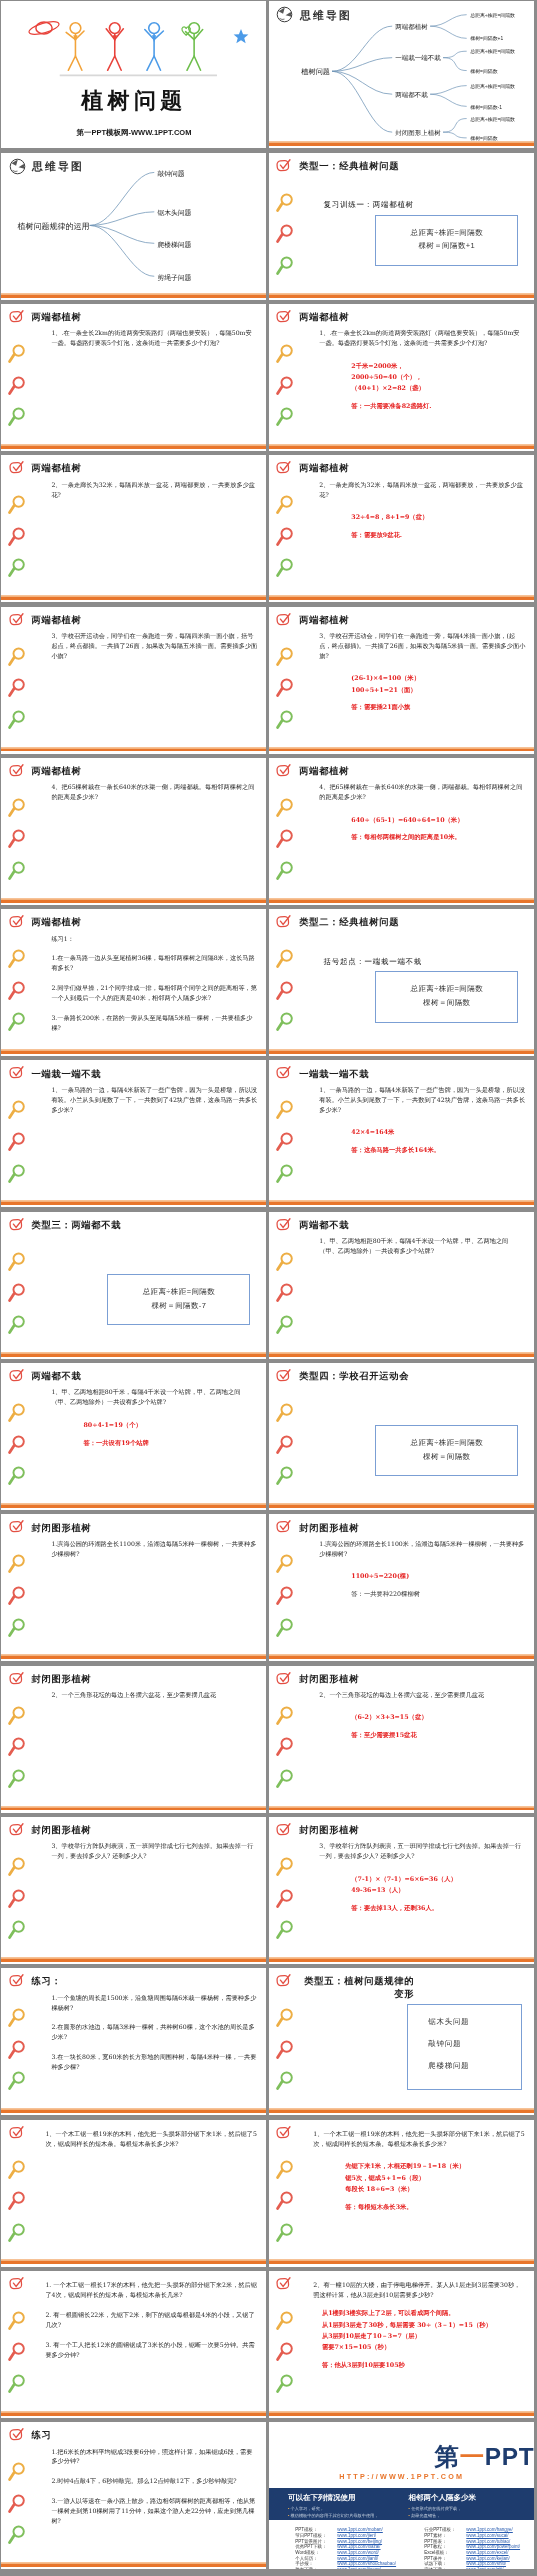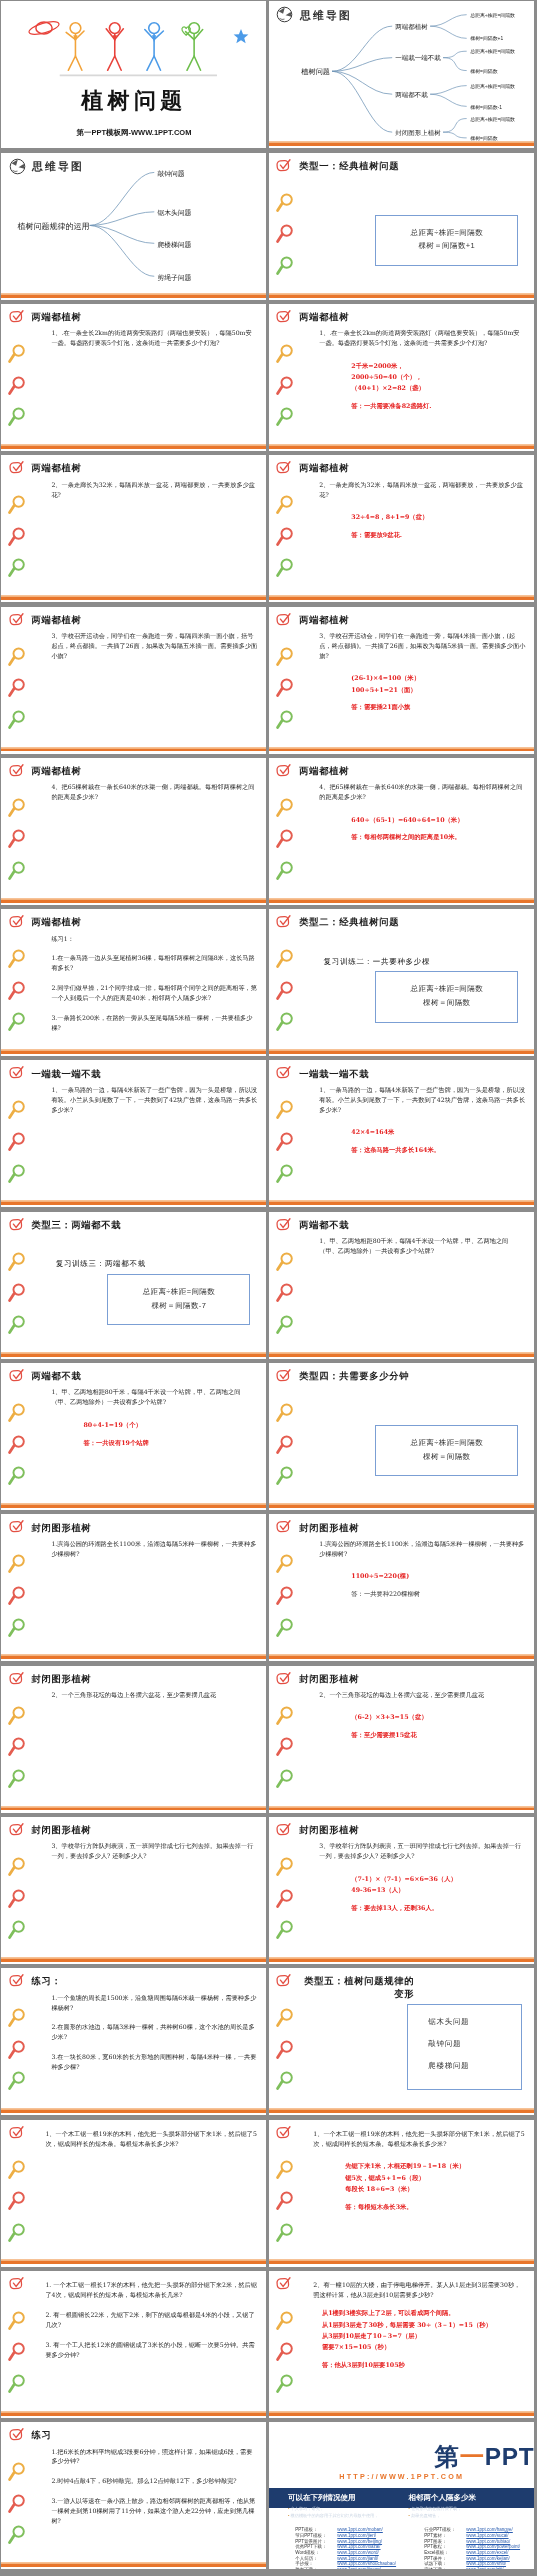--- a/index.html
+++ b/index.html
@@ -31,21 +31,21 @@
   .mm-svg{position:absolute;left:0;top:0;width:265px;height:147px;}
   .mm-center,.mm-b,.mm-c{position:absolute;color:#222;white-space:nowrap;font-family:"Liberation Sans",sans-serif;}
   
   .t-title{position:absolute;top:85px;left:0;width:100%;text-align:center;font:800 22px "Liberation Sans",sans-serif;color:#141414;letter-spacing:4.3px;}
   .t-sub{position:absolute;top:127px;left:0;width:100%;text-align:center;font:700 7.5px "Liberation Sans",sans-serif;color:#1a1a1a;}
   .doodle{position:absolute;}
   
   .e-logo{position:absolute;top:18.6px;left:0;width:100%;text-align:right;font:800 24.4px "Liberation Sans",sans-serif;color:var(--navy);letter-spacing:0.7px;}
   .e-logo .dash{color:var(--orange);}
   .e-url{position:absolute;top:50px;left:0;width:100%;text-align:center;font:700 7.2px "Liberation Sans",sans-serif;color:var(--orange);letter-spacing:2.2px;}
-  .e-panel{position:absolute;top:66px;left:0;right:0;height:20px;background:var(--navy);display:flex;gap:30px;padding:5px 0 0 18.6px;box-sizing:border-box;}
+  .e-panel{position:absolute;top:66px;left:0;right:0;height:32px;background:var(--navy);display:flex;gap:30px;padding:5px 0 0 18.6px;box-sizing:border-box;}
   .e-col .pt{font:700 7.5px "Liberation Sans",sans-serif;color:#fff;margin:0 0 2.9px;}
   .e-col .pi{font:4.2px/1.6 "Liberation Sans",sans-serif;color:#C9D4E2;}
   .e-col .pi::before{content:"▪ ";color:#D8A35A;}
   .e-links{position:absolute;top:105px;left:26px;display:flex;gap:20px;}
   .lcol{width:109px;}
   .lrow{display:flex;font-size:4.5px;line-height:5.7px;}
   .llabel{color:#333;width:42px;flex:none;}
   .lurl{color:var(--link);text-decoration:underline;cursor:pointer;}
 </style>
 </head>
@@ -163,20 +163,23 @@
           </svg></div>
         <div><svg viewBox="0 0 30 32" width="19.4" height="21">
             <circle cx="18" cy="10" r="8" fill="none" stroke="#E45D50" stroke-width="3"></circle>
             <line x1="11" y1="16" x2="4" y2="27" stroke="#E45D50" stroke-width="4.4" stroke-linecap="round"></line>
           </svg></div>
         <div><svg viewBox="0 0 30 32" width="19.4" height="21">
             <circle cx="18" cy="10" r="8" fill="none" stroke="#7FBF5C" stroke-width="3"></circle>
             <line x1="11" y1="16" x2="4" y2="27" stroke="#7FBF5C" stroke-width="4.4" stroke-linecap="round"></line>
           </svg></div>
       </div>
+      <div class="body">
+        <div class="sub">复习训练一：两端都植树</div>
+      </div>
       <div class="fbox two">
         <div class="fl">总距离÷株距=间隔数</div>
         <div class="fl">棵树＝间隔数+1</div>
       </div>
       <div class="orange-bar"></div>
     </div>
     <div class="slide">
       <div class="check"><svg viewBox="0 0 26 24" width="16" height="14.3">
           <rect x="1.5" y="4.5" width="19" height="16.5" rx="6" fill="none" stroke="#E34F43" stroke-width="2.1" transform="rotate(-4 11 13)"></rect>
           <path d="M7 12 l4.5 5.5 L23 3" fill="none" stroke="#E34F43" stroke-width="2.3" stroke-linecap="round"></path>
@@ -437,21 +440,21 @@
         <div><svg viewBox="0 0 30 32" width="19.4" height="21">
             <circle cx="18" cy="10" r="8" fill="none" stroke="#E45D50" stroke-width="3"></circle>
             <line x1="11" y1="16" x2="4" y2="27" stroke="#E45D50" stroke-width="4.4" stroke-linecap="round"></line>
           </svg></div>
         <div><svg viewBox="0 0 30 32" width="19.4" height="21">
             <circle cx="18" cy="10" r="8" fill="none" stroke="#7FBF5C" stroke-width="3"></circle>
             <line x1="11" y1="16" x2="4" y2="27" stroke="#7FBF5C" stroke-width="4.4" stroke-linecap="round"></line>
           </svg></div>
       </div>
       <div class="body">
-        <div class="sub">复习训练二：一共要种多少棵</div>
+        <div class="sub">括号起点：一端栽一端不栽</div>
       </div>
       <div class="fbox two">
         <div class="fl">总距离÷株距=间隔数</div>
         <div class="fl">棵树＝间隔数</div>
       </div>
       <div class="orange-bar"></div>
     </div>
     <div class="slide">
       <div class="check"><svg viewBox="0 0 26 24" width="16" height="14.3">
           <rect x="1.5" y="4.5" width="19" height="16.5" rx="6" fill="none" stroke="#E34F43" stroke-width="2.1" transform="rotate(-4 11 13)"></rect>
@@ -519,23 +522,20 @@
           </svg></div>
         <div><svg viewBox="0 0 30 32" width="19.4" height="21">
             <circle cx="18" cy="10" r="8" fill="none" stroke="#E45D50" stroke-width="3"></circle>
             <line x1="11" y1="16" x2="4" y2="27" stroke="#E45D50" stroke-width="4.4" stroke-linecap="round"></line>
           </svg></div>
         <div><svg viewBox="0 0 30 32" width="19.4" height="21">
             <circle cx="18" cy="10" r="8" fill="none" stroke="#7FBF5C" stroke-width="3"></circle>
             <line x1="11" y1="16" x2="4" y2="27" stroke="#7FBF5C" stroke-width="4.4" stroke-linecap="round"></line>
           </svg></div>
       </div>
-      <div class="body">
-        <div class="sub">复习训练三：两端都不栽</div>
-      </div>
       <div class="fbox two">
         <div class="fl">总距离÷株距=间隔数</div>
         <div class="fl">棵树＝间隔数-7</div>
       </div>
       <div class="orange-bar"></div>
     </div>
     <div class="slide">
       <div class="check"><svg viewBox="0 0 26 24" width="16" height="14.3">
           <rect x="1.5" y="4.5" width="19" height="16.5" rx="6" fill="none" stroke="#E34F43" stroke-width="2.1" transform="rotate(-4 11 13)"></rect>
           <path d="M7 12 l4.5 5.5 L23 3" fill="none" stroke="#E34F43" stroke-width="2.3" stroke-linecap="round"></path>
@@ -587,21 +587,21 @@
           <div class="ans gap">答：一共设有19个站牌</div>
         </div>
       </div>
       <div class="orange-bar"></div>
     </div>
     <div class="slide">
       <div class="check"><svg viewBox="0 0 26 24" width="16" height="14.3">
           <rect x="1.5" y="4.5" width="19" height="16.5" rx="6" fill="none" stroke="#E34F43" stroke-width="2.1" transform="rotate(-4 11 13)"></rect>
           <path d="M7 12 l4.5 5.5 L23 3" fill="none" stroke="#E34F43" stroke-width="2.3" stroke-linecap="round"></path>
         </svg></div>
-      <div class="stitle">类型四：共需要多少分钟</div>
+      <div class="stitle">类型四：学校召开运动会</div>
       <div class="mags">
         <div><svg viewBox="0 0 30 32" width="19.4" height="21">
             <circle cx="18" cy="10" r="8" fill="none" stroke="#EDAE44" stroke-width="3"></circle>
             <line x1="11" y1="16" x2="4" y2="27" stroke="#EDAE44" stroke-width="4.4" stroke-linecap="round"></line>
           </svg></div>
         <div><svg viewBox="0 0 30 32" width="19.4" height="21">
             <circle cx="18" cy="10" r="8" fill="none" stroke="#E45D50" stroke-width="3"></circle>
             <line x1="11" y1="16" x2="4" y2="27" stroke="#E45D50" stroke-width="4.4" stroke-linecap="round"></line>
           </svg></div>
         <div><svg viewBox="0 0 30 32" width="19.4" height="21">

